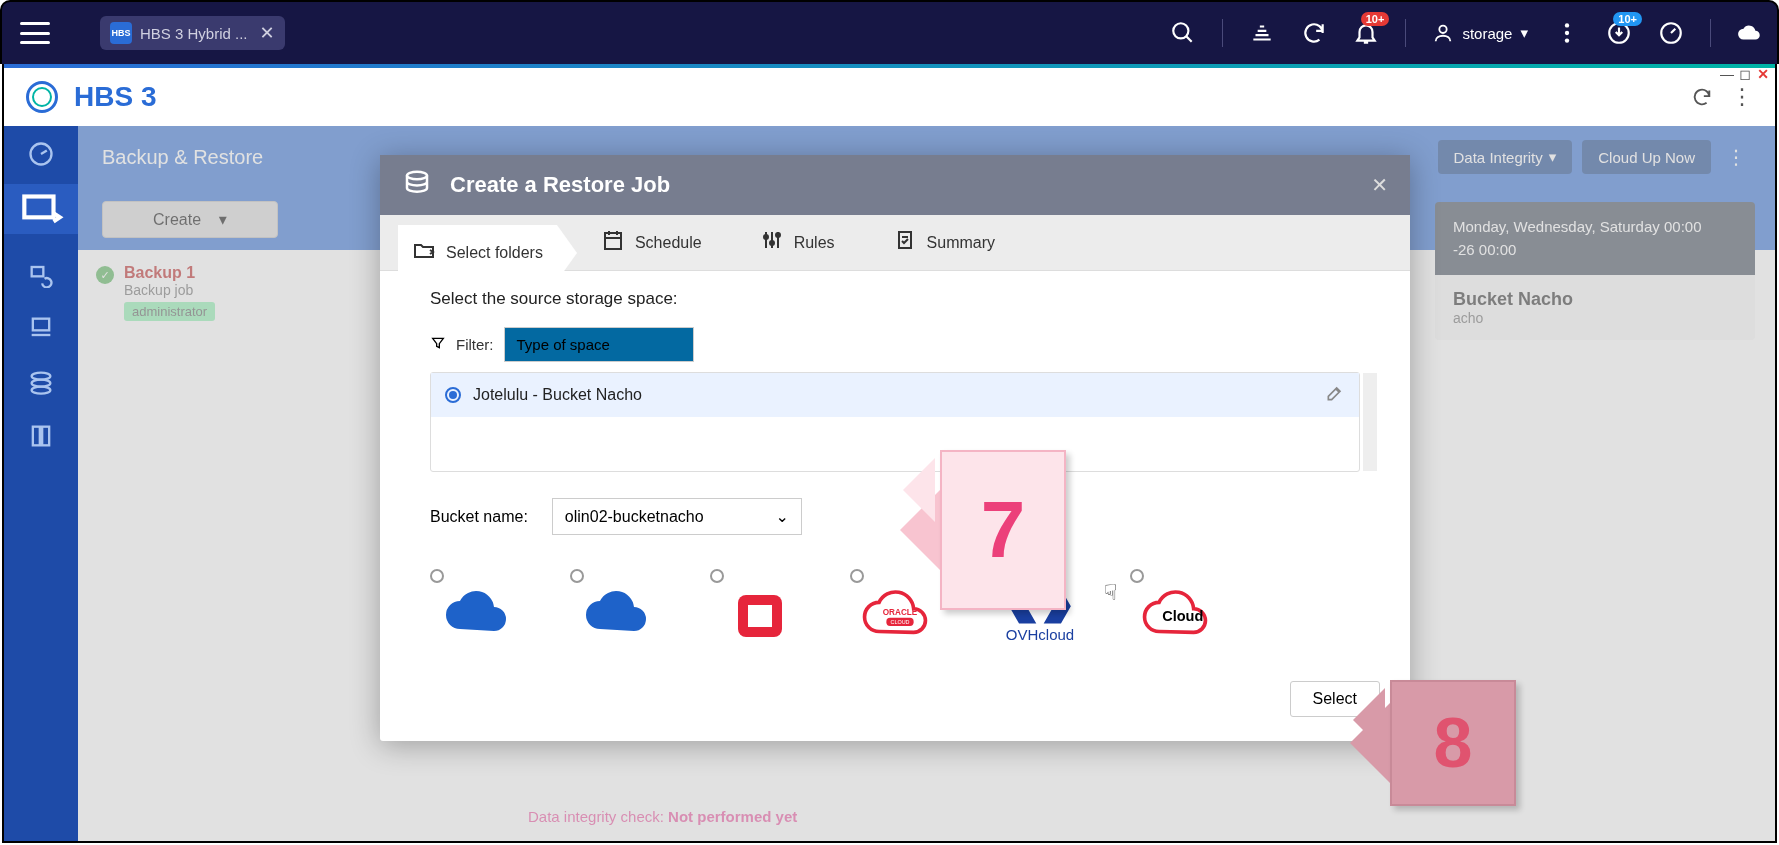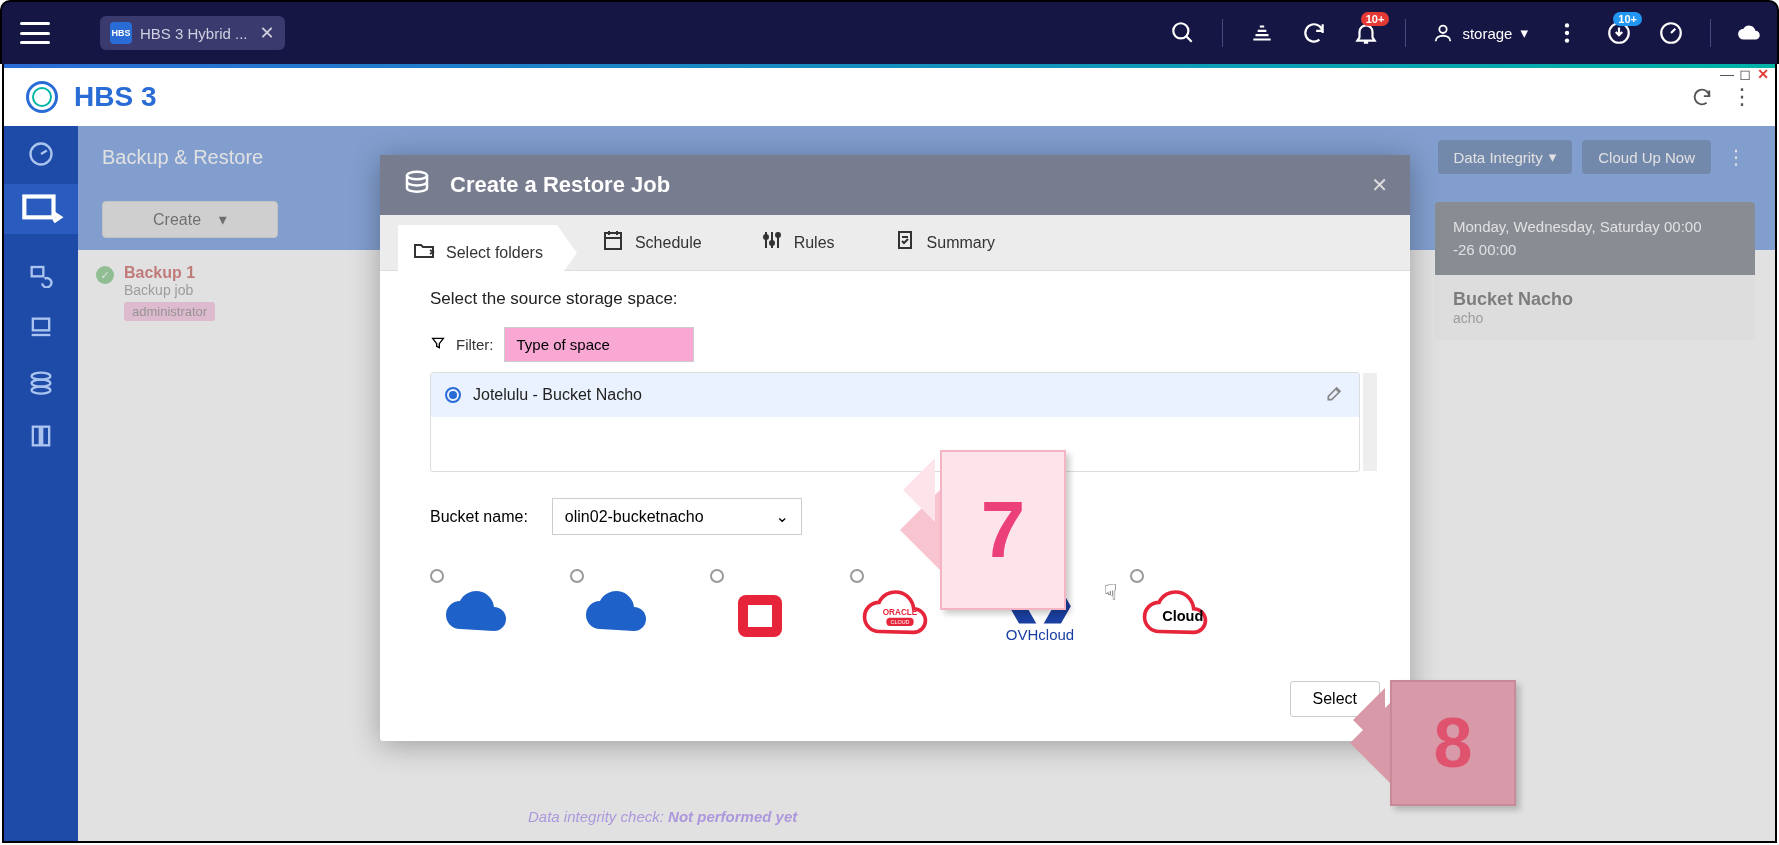--- a/index.html
+++ b/index.html
@@ -48,21 +48,21 @@
 .hdr-btn { background: #0d3c8a; color: #fff; padding: 8px 16px; border-radius: 4px; font-size: 15px; cursor: pointer; border: none; display: flex; align-items: center; gap: 6px; }
 .more-btn { width: 30px; display: flex; align-items: center; justify-content: center; color: #fff; cursor: pointer; font-size: 20px; }
 .create-btn { background: #d8d8d8; border: 1px solid #bbb; border-radius: 4px; padding: 8px 50px; margin: 0  24px; font-size: 16px; cursor: pointer; position: relative; }
 .create-row { background: #2a6cd6; height: 62px; display: flex; align-items: center; }
 
 .job-list { padding: 14px 18px; }
 .job-item { display: flex; align-items: flex-start; gap: 10px; }
 .job-check { width: 18px; height: 18px; background: #4caf50; border-radius: 50%; margin-top: 2px; display: flex; align-items: center; justify-content: center; color: #fff; font-size: 11px; }
 .job-name { font-size: 16px; font-weight: 600; color: #b91c1c; }
 .job-sub { font-size: 14px; color: #666; }
-.job-tag { background: #f9a8d4; padding: 2px 8px; border-radius: 3px; font-size: 13px; color: #555; display: inline-block; margin-top: 4px; }
+.job-tag { background: #86efac; padding: 2px 8px; border-radius: 3px; font-size: 13px; color: #555; display: inline-block; margin-top: 4px; }
 
 .right-info { position: absolute; right: 20px; top: 76px; width: 320px; color: #fff; font-size: 15px; }
 .right-dark { background: #3a4556; padding: 14px 18px; line-height: 1.5; border-radius: 4px 4px 0 0; }
 .right-light { background: #f5f5f5; padding: 14px 18px; color: #222; border-radius: 0 0 4px 4px; }
 .right-h { font-size: 18px; font-weight: 600; }
 .right-sub { font-size: 14px; color: #666; }
 
 
 .modal { position: absolute; top: 155px; left: 380px; width: 1030px; background: #fff; box-shadow: 0 4px 30px rgba(0,0,0,0.3); z-index: 10; border-radius: 3px; }
 .modal-head { height: 60px; background: #777d8f; display: flex; align-items: center; padding: 0 22px; color: #fff; }
@@ -72,41 +72,41 @@
 .wizard { height: 56px; background: #ececec; display: flex; align-items: center; padding: 0 18px; gap: 30px; border-bottom: 1px solid #ddd; }
 .wiz-step { display: flex; align-items: center; gap: 10px; font-size: 16px; color: #333; cursor: pointer; position: relative; padding: 0 14px; }
 .wiz-step.current { background: #fff; height: 100%; margin-top: 20px; }
 .wiz-step.current::after { content: ''; position: absolute; right: -20px; top: 0; border-left: 20px solid #fff; border-top: 28px solid transparent; border-bottom: 28px solid transparent; }
 .wiz-icon { font-size: 20px; }
 
 .modal-body { padding: 18px 50px 10px; }
 .prompt { font-size: 17px; color: #222; margin-bottom: 18px; }
 .filter-row { display: flex; align-items: center; gap: 10px; margin-bottom: 10px; font-size: 15px; }
 .filter-label { color: #333; }
-.filter-select { border: 1px solid #ccc; padding: 8px 12px; background: #f9a8d4; font-size: 15px; width: 190px; }
+.filter-select { border: 1px solid #ccc; padding: 8px 12px; background: #0369a1; font-size: 15px; width: 190px; }
 .source-box { border: 1px solid #ddd; border-radius: 3px; height: 100px; position: relative; }
 .source-row { display: flex; align-items: center; padding: 10px 14px; gap: 12px; background: #eaf2ff; }
 .radio-on { width: 16px; height: 16px; border: 2px solid #2a6cd6; border-radius: 50%; display: flex; align-items: center; justify-content: center; }
 .radio-on::after { content: ''; width: 8px; height: 8px; background: #2a6cd6; border-radius: 50%; }
 .source-name { font-size: 16px; color: #222; }
 .edit-icon { margin-left: auto; color: #888; cursor: pointer; }
 .source-scroll { position: absolute; right: -18px; top: 0; width: 14px; height: 100%; background: #eee; }
 
 .bucket-row { display: flex; align-items: center; gap: 24px; margin: 26px 0 20px; font-size: 16px; }
 .bucket-select { border: 1px solid #ccc; padding: 8px 12px; width: 250px; display: flex; justify-content: space-between; align-items: center; cursor: pointer; background: #fff; gap: 32px; }
 
 .clouds { display: flex; gap: 40px; padding: 14px 0; }
 .cloud-opt { display: flex; flex-direction: column; align-items: center; gap: 6px; }
 .cloud-radio { width: 14px; height: 14px; border: 2px solid #999; border-radius: 50%; align-self: flex-start; }
 .cloud-img { width: 100px; height: 54px; display: flex; align-items: center; justify-content: center; }
 
 .modal-foot { display: flex; justify-content: flex-end; padding: 14px 30px 24px; }
 .select-btn { border: 1px solid #ccc; background: #fff; padding: 8px 22px; font-size: 16px; cursor: pointer; border-radius: 3px; }
 
-.bottom-text { position: absolute; bottom: 16px; left: 450px; color: #8b5cf6; font-size: 15px; font-style: italic; }
+.bottom-text { position: absolute; bottom: 16px; left: 450px; color: #ec4899; font-size: 15px; }
 
 
 .callout { position: absolute; z-index: 50; display: flex; align-items: center; }
 .callout .arrow-l { width: 0; height: 0; border-right: 40px solid #f8c4d0; border-top: 40px solid transparent; border-bottom: 40px solid transparent; }
 .callout .arrow-l::after { content: ''; position: absolute; left: 3px; top: 8px; border-right: 32px solid #fde4ea; border-top: 32px solid transparent; border-bottom: 32px solid transparent; }
 .callout .box { background: #fde4ea; border: 2px solid #f4b4c4; width: 126px; height: 160px; display: flex; align-items: center; justify-content: center; font-size: 80px; font-weight: bold; color: #ec407a; box-shadow: 4px 4px 6px rgba(0,0,0,0.2); }
 .callout.c8 .box { background: #d89aa8; border-color: #c88a98; color: #e0536f; width: 126px; height: 126px; font-size: 70px; }
 .callout.c8 .arrow-l { border-right-color: #d89aa8; }
 .callout.c8 .arrow-l::after { border-right-color: #d89aa8; }
 

